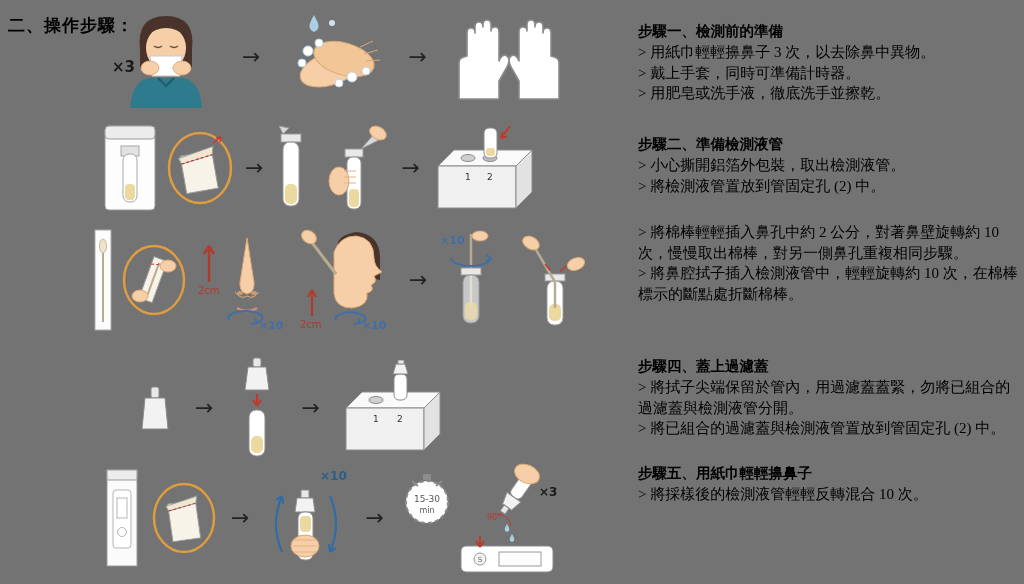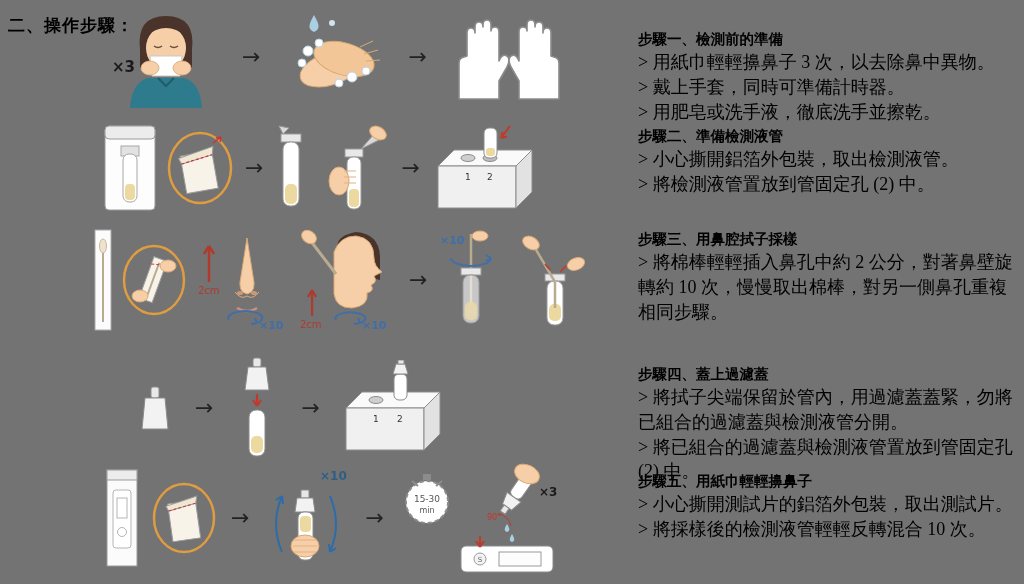--- a/index.html
+++ b/index.html
@@ -13,22 +13,22 @@
     position:absolute; left:8px; top:14px;
     font-size:17px; font-weight:bold; letter-spacing:1px;
   }
   .row { position:absolute; display:flex; align-items:center; }
   .arrow {
     font-size:22px; color:#222; line-height:1;
     font-family:"DejaVu Sans",sans-serif; padding:0 2px;
   }
   .text-col { position:absolute; left:638px; top:0; width:382px; height:584px; }
   .step { position:absolute; left:0; width:382px; }
-  .step h2 { font-size:14.5px; font-weight:bold; margin-bottom:1px;margin-top:8px; }
-  .step p { font-size:18px; line-height:1.38; }
+  .step h2 { font-size:14.5px; font-weight:bold; margin-bottom:1px; }
+  .step p { font-size:15px; line-height:1.38; }
   svg { display:block; }
   svg text { font-family:"DejaVu Sans",sans-serif; }
 </style>
 </head>
 <body>
 
 <div class="page">
 
   <div class="heading">二、操作步驟：</div>
 
@@ -265,34 +265,33 @@
     </svg>
   </div>
 
   <div class="text-col">
     <section class="step" style="top:22px">
       <h2>步驟一、檢測前的準備</h2>
       <p>&gt; 用紙巾輕輕擤鼻子 3 次，以去除鼻中異物。</p>
       <p>&gt; 戴上手套，同時可準備計時器。</p>
       <p>&gt; 用肥皂或洗手液，徹底洗手並擦乾。</p>
     </section>
-    <section class="step" style="top:119px">
+    <section class="step" style="top:135px">
       <h2>步驟二、準備檢測液管</h2>
       <p>&gt; 小心撕開鋁箔外包裝，取出檢測液管。</p>
       <p>&gt; 將檢測液管置放到管固定孔 (2) 中。</p>
     </section>
     <section class="step" style="top:222px">
-      <h2>步驟三、用鼻腔拭子採樣</h2>
       <p>&gt; 將棉棒輕輕插入鼻孔中約 2 公分，對著鼻壁旋轉約 10 次，慢慢取出棉棒，對另一側鼻孔重複相同步驟。</p>
+      <p>&gt; 將鼻腔拭子插入檢測液管中，輕輕旋轉約 10 次，在棉棒標示的斷點處折斷棉棒。</p>
     </section>
     <section class="step" style="top:357px">
       <h2>步驟四、蓋上過濾蓋</h2>
       <p>&gt; 將拭子尖端保留於管內，用過濾蓋蓋緊，勿將已組合的過濾蓋與檢測液管分開。</p>
       <p>&gt; 將已組合的過濾蓋與檢測液管置放到管固定孔 (2) 中。</p>
     </section>
     <section class="step" style="top:464px">
       <h2>步驟五、用紙巾輕輕擤鼻子</h2>
-      <p>&gt; 小心撕開測試片的鋁箔外包裝，取出測試片。</p>
       <p>&gt; 將採樣後的檢測液管輕輕反轉混合 10 次。</p>
     </section>
   </div>
 
 </div>
 
 </body></html>

